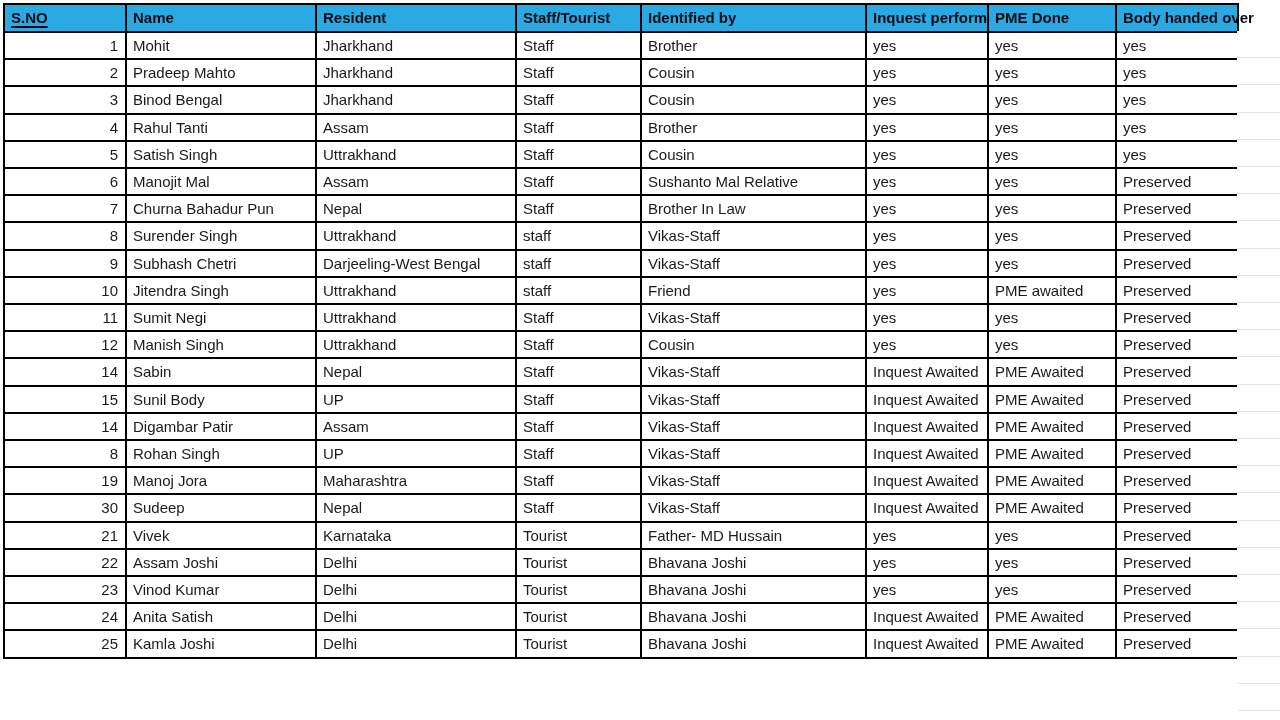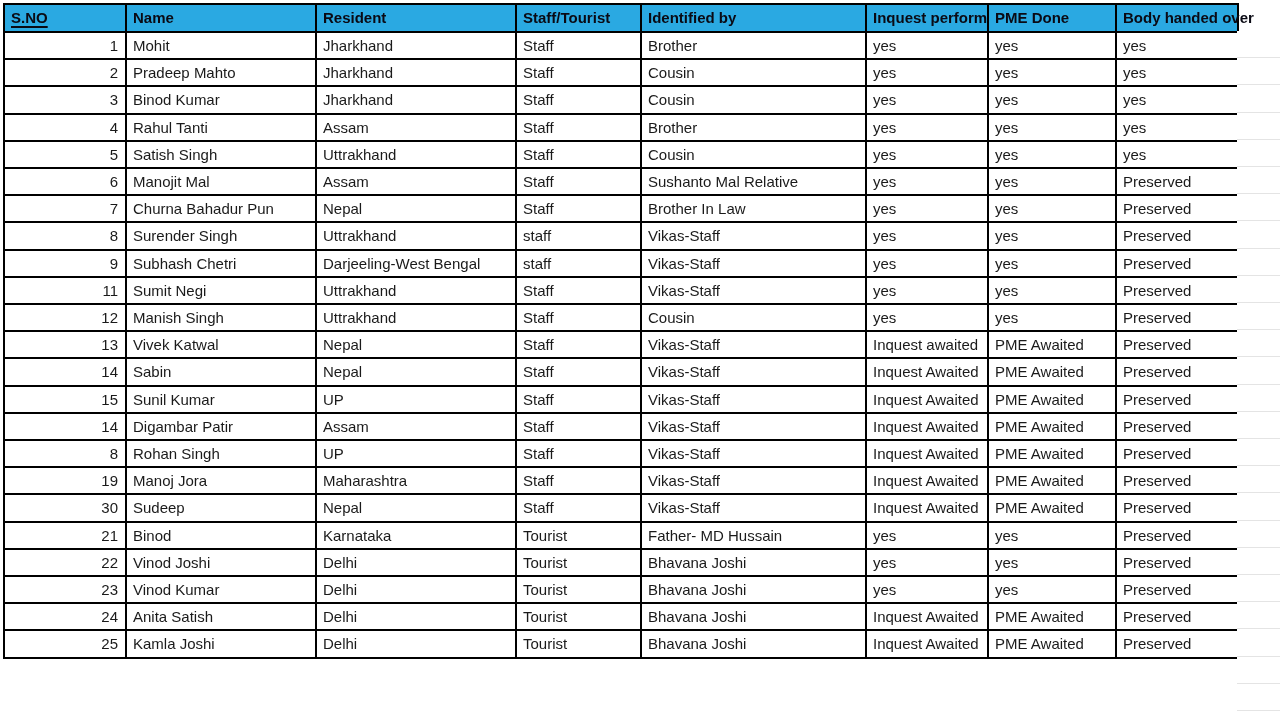--- a/index.html
+++ b/index.html
@@ -101,21 +101,21 @@
         <td>Pradeep Mahto</td>
         <td>Jharkhand</td>
         <td>Staff</td>
         <td>Cousin</td>
         <td>yes</td>
         <td>yes</td>
         <td>yes</td>
       </tr>
       <tr>
         <td class="num">3</td>
-        <td>Binod Kumar</td>
+        <td>Binod Bengal</td>
         <td>Jharkhand</td>
         <td>Staff</td>
         <td>Cousin</td>
         <td>yes</td>
         <td>yes</td>
         <td>yes</td>
       </tr>
       <tr>
         <td class="num">4</td>
         <td>Rahul Tanti</td>
@@ -170,62 +170,62 @@
         <td class="num">9</td>
         <td>Subhash Chetri</td>
         <td>Darjeeling-West Bengal</td>
         <td>staff</td>
         <td>Vikas-Staff</td>
         <td>yes</td>
         <td>yes</td>
         <td>Preserved</td>
       </tr>
       <tr>
+        <td class="num">10</td>
+        <td>Jitendra Singh</td>
+        <td>Uttrakhand</td>
+        <td>staff</td>
+        <td>Friend</td>
+        <td>yes</td>
+        <td>PME awaited</td>
+        <td>Preserved</td>
+      </tr>
+      <tr>
         <td class="num">11</td>
         <td>Sumit Negi</td>
         <td>Uttrakhand</td>
         <td>Staff</td>
         <td>Vikas-Staff</td>
         <td>yes</td>
         <td>yes</td>
         <td>Preserved</td>
       </tr>
       <tr>
         <td class="num">12</td>
         <td>Manish Singh</td>
         <td>Uttrakhand</td>
         <td>Staff</td>
         <td>Cousin</td>
         <td>yes</td>
         <td>yes</td>
-        <td>Preserved</td>
-      </tr>
-      <tr>
-        <td class="num">13</td>
-        <td>Vivek Katwal</td>
-        <td>Nepal</td>
-        <td>Staff</td>
-        <td>Vikas-Staff</td>
-        <td>Inquest awaited</td>
-        <td>PME Awaited</td>
         <td>Preserved</td>
       </tr>
       <tr>
         <td class="num">14</td>
         <td>Sabin</td>
         <td>Nepal</td>
         <td>Staff</td>
         <td>Vikas-Staff</td>
         <td>Inquest Awaited</td>
         <td>PME Awaited</td>
         <td>Preserved</td>
       </tr>
       <tr>
         <td class="num">15</td>
-        <td>Sunil Kumar</td>
+        <td>Sunil Body</td>
         <td>UP</td>
         <td>Staff</td>
         <td>Vikas-Staff</td>
         <td>Inquest Awaited</td>
         <td>PME Awaited</td>
         <td>Preserved</td>
       </tr>
       <tr>
         <td class="num">14</td>
         <td>Digambar Patir</td>
@@ -261,31 +261,31 @@
         <td>Sudeep</td>
         <td>Nepal</td>
         <td>Staff</td>
         <td>Vikas-Staff</td>
         <td>Inquest Awaited</td>
         <td>PME Awaited</td>
         <td>Preserved</td>
       </tr>
       <tr>
         <td class="num">21</td>
-        <td>Binod</td>
+        <td>Vivek</td>
         <td>Karnataka</td>
         <td>Tourist</td>
         <td>Father- MD Hussain</td>
         <td>yes</td>
         <td>yes</td>
         <td>Preserved</td>
       </tr>
       <tr>
         <td class="num">22</td>
-        <td>Vinod Joshi</td>
+        <td>Assam Joshi</td>
         <td>Delhi</td>
         <td>Tourist</td>
         <td>Bhavana Joshi</td>
         <td>yes</td>
         <td>yes</td>
         <td>Preserved</td>
       </tr>
       <tr>
         <td class="num">23</td>
         <td>Vinod Kumar</td>

